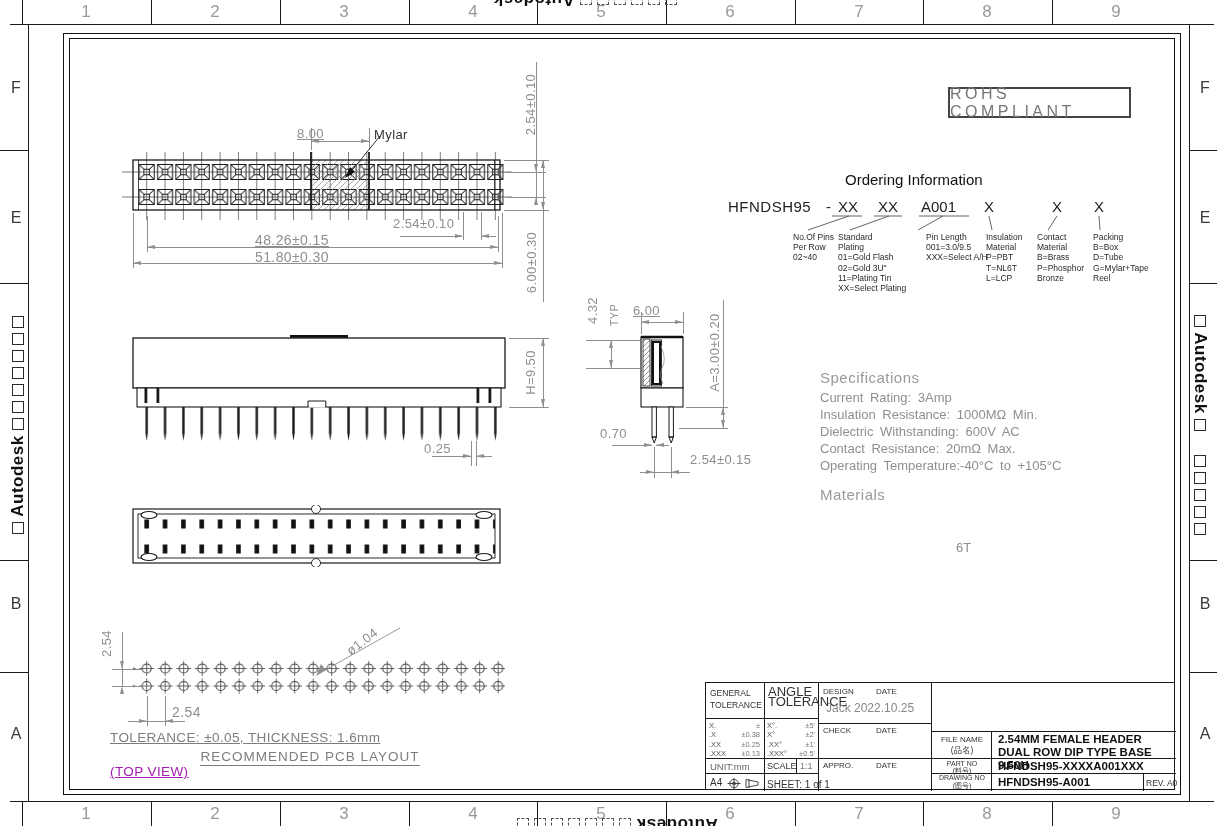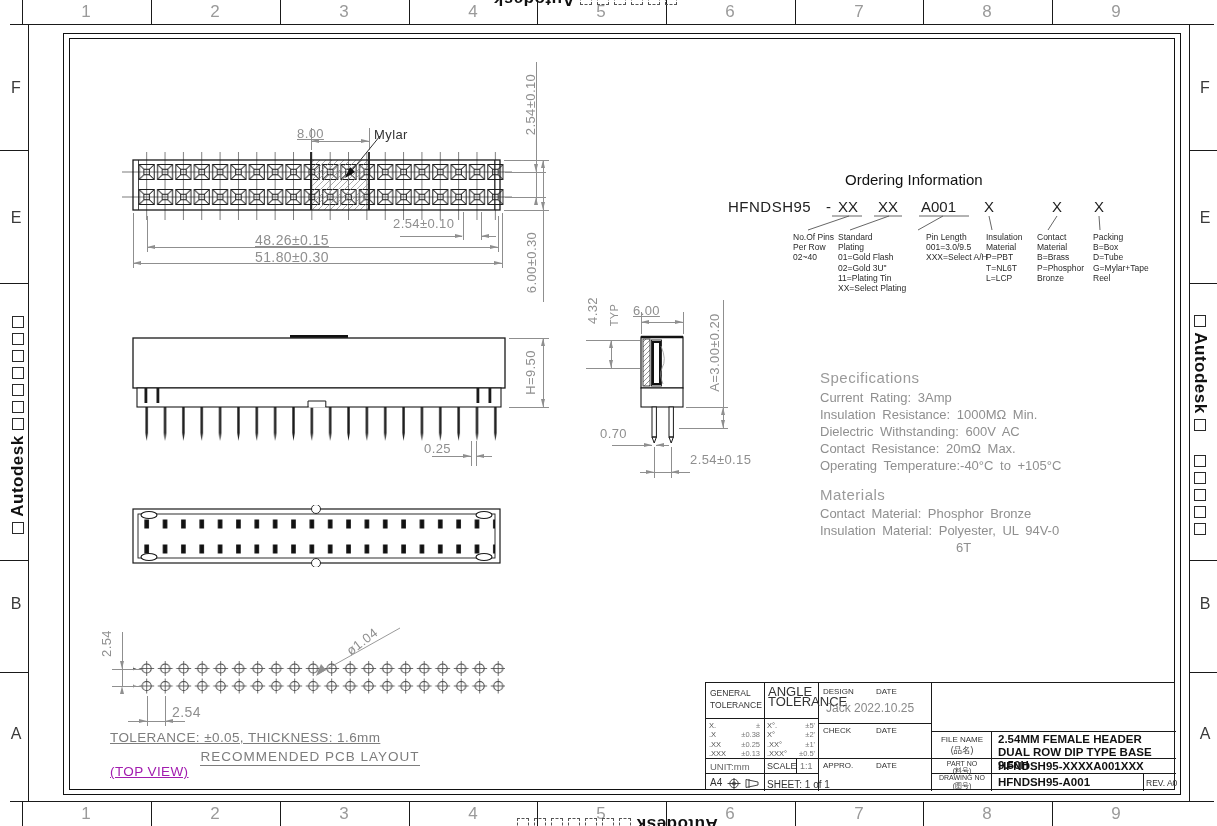--- a/index.html
+++ b/index.html
@@ -150,20 +150,22 @@
       <span class="sq sqd"></span>
       <span class="sq sqd"></span>
       <span class="sq sqd"></span>
       <span class="sq sqd"></span>
       <span class="sq sqd"></span>
   </div>
 
   <div class="abs" style="left:63px;top:33px;width:1118px;height:762px;border:1.5px solid #111;box-sizing:border-box;"></div>
   <div class="abs" style="left:69px;top:38px;width:1106px;height:752px;border:1px solid #111;box-sizing:border-box;"></div>
 
+  <div class="abs" style="left:948px;top:87px;width:183px;height:31px;border:2px solid #444;box-sizing:border-box;
+       display:flex;align-items:center;justify-content:center;color:#777;font-size:16px;letter-spacing:3.5px;">ROHS COMPLIANT</div>
 
   <svg class="abs" style="left:120px;top:150px;" width="400" height="72">
     <defs>
       <pattern id="pt" width="18.35" height="72" x="17.5" y="0" patternUnits="userSpaceOnUse">
         <line x1="9.2" y1="0" x2="9.2" y2="72" stroke="#444" stroke-width="0.7"></line>
         <g stroke="#1a1a1a" fill="none" stroke-width="1">
           <rect x="1.7" y="14.5" width="15" height="15"></rect>
           <rect x="6.45" y="19.25" width="5.5" height="5.5"></rect>
           <line x1="1.7" y1="14.5" x2="6.45" y2="19.25"></line>
             <line x1="16.7" y1="14.5" x2="11.95" y2="19.25"></line>
@@ -430,22 +432,20 @@
 Reel</div>
   </div>
 
   <div class="spec-title" style="left:820px;top:369px;">Specifications</div>
   <div class="spec-lines multiline" style="left:820px;top:389px;">Current Rating:  3Amp
 Insulation Resistance: 1000MΩ Min.
 Dielectric Withstanding:  600V AC
 Contact Resistance:  20mΩ Max.
 Operating Temperature:-40°C to +105°C</div>
   <div class="spec-title" style="left:820px;top:486px;">Materials</div>
-  <div class="spec-lines multiline" style="left:820px;top:505px;">Contact Material: Phosphor Bronze
-Insulation Material: Polyester, UL 94V-0</div>
   <div class="spec-lines" style="left:956px;top:539px;">6T</div>
 
   <div class="tb">
     <div class="vlb" style="left:58px;top:0;height:108px;"></div>
     <div class="vlb" style="left:112px;top:0;height:108px;"></div>
     <div class="vlb" style="left:225px;top:0;height:108px;"></div>
     <div class="hlb" style="left:0;top:35px;width:112px;"></div>
     <div class="hlb" style="left:0;top:75px;width:112px;"></div>
     <div class="hlb" style="left:0;top:90px;width:112px;"></div>
     <div class="vlb" style="left:90px;top:75px;height:15px;"></div>

